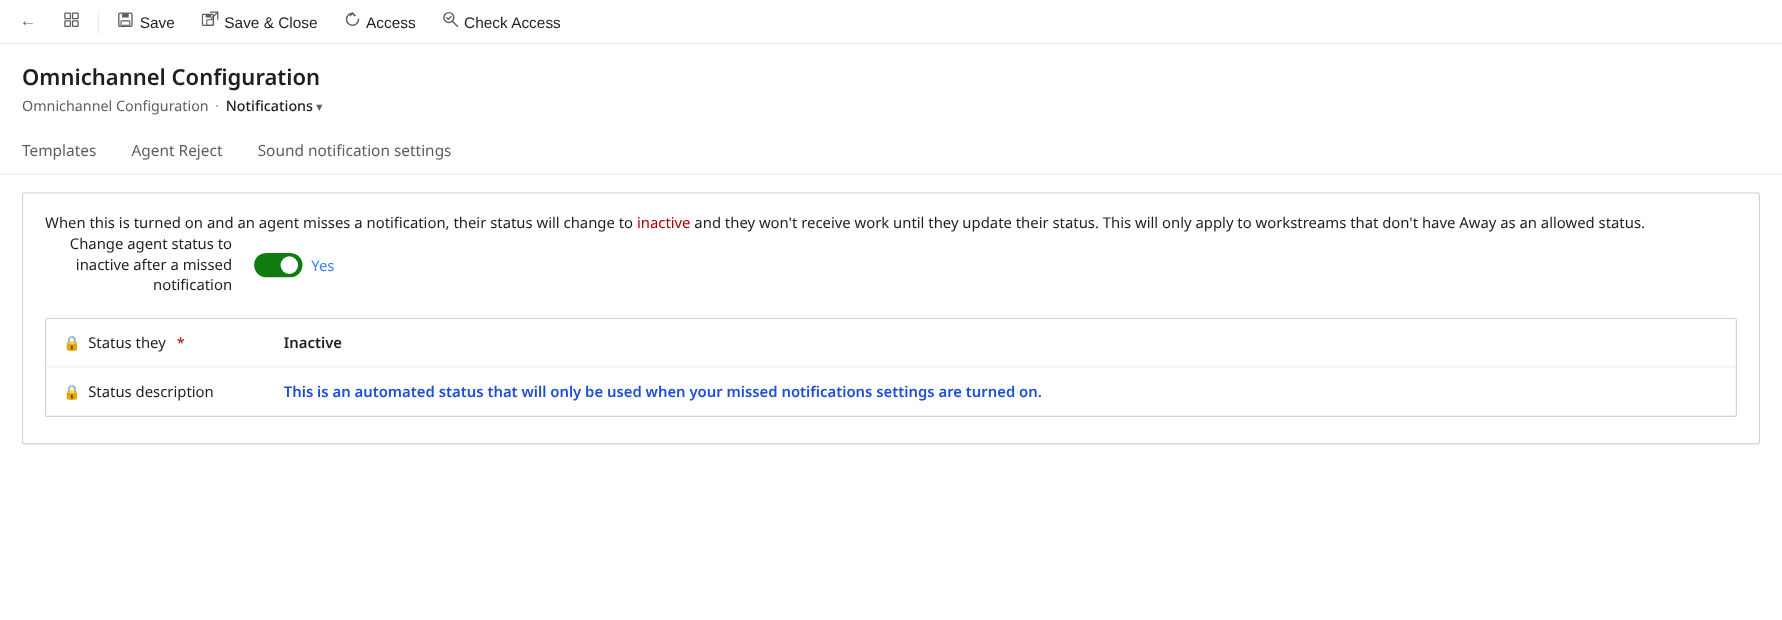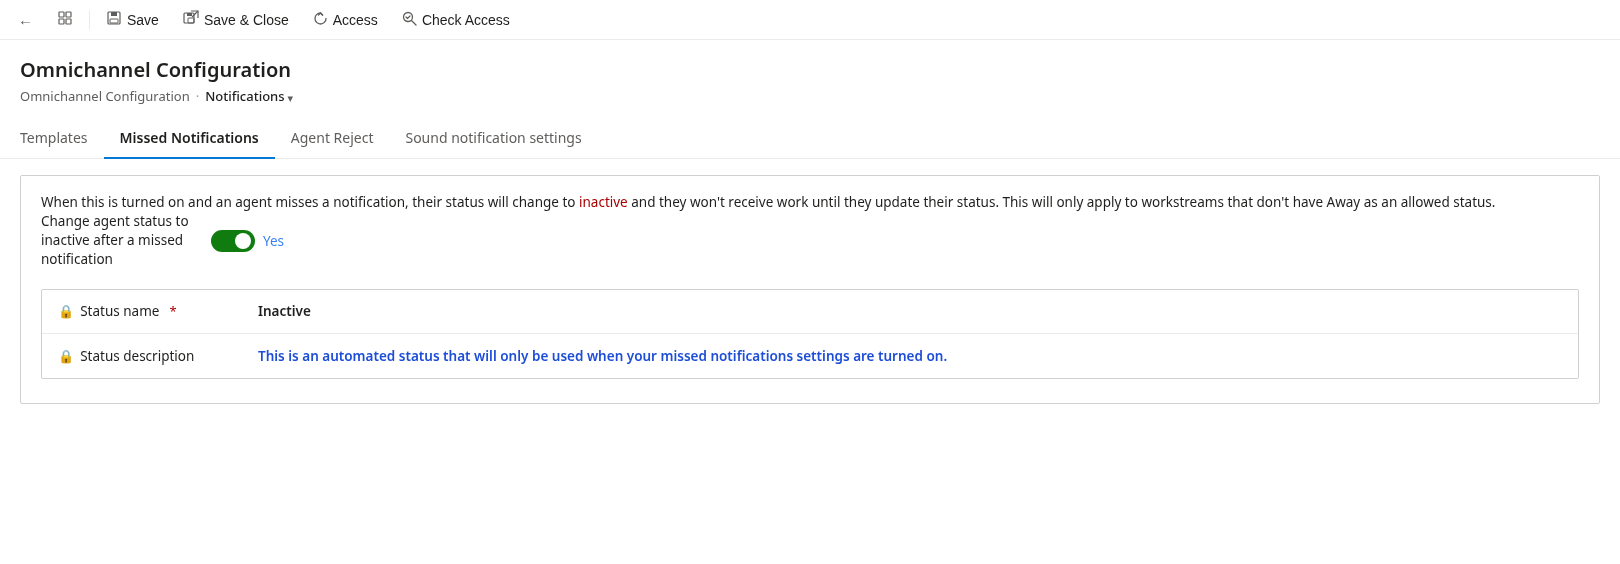--- a/index.html
+++ b/index.html
@@ -118,20 +118,22 @@
     }
     .info-text .inactive-text {
       color: #a80000;
       font-weight: 400;
     }
 
     
     .toggle-row {
       display: flex;
       align-items: center;
+      gap: 20px;
+      text-align: right;
     }
     .toggle-label {
       font-size: 13.5px;
       color: #201f1e;
       line-height: 1.4;
       max-width: 170px;
     }
     .toggle-container {
       display: flex;
       align-items: center;
@@ -277,21 +279,20 @@
     <span class="breadcrumb-sep">·</span>
     <span class="breadcrumb-current">
       <span>Notifications</span>
       <span class="chevron-down">▾</span>
     </span>
   </div>
 </div>
 
 <div class="tabs">
   <div class="tab">Templates</div>
-  <div class="tab active">Missed Notifications</div>
   <div class="tab">Agent Reject</div>
   <div class="tab">Sound notification settings</div>
 </div>
 
 <div class="content">
   <div class="info-box">
     <p class="info-text">
       <span>When this is turned on and an agent misses a notification, their status will change to </span><span class="inactive-text">inactive</span><span> and they won't receive work until they update their status. This will only apply to workstreams that don't have Away as an allowed status.</span>
     </p>
     <div class="toggle-row">
@@ -304,21 +305,21 @@
           </div>
         </label>
         <span class="toggle-yes">Yes</span>
       </div>
     </div>
 
     <div class="status-form">
       <div class="status-row">
         <div class="status-field-label">
           <span class="lock-icon">🔒</span>
-          <span>Status name</span>
+          <span>Status they</span>
           <span class="required-star">*</span>
         </div>
         <div class="status-field-value">Inactive</div>
       </div>
       <div class="status-row">
         <div class="status-field-label">
           <span class="lock-icon">🔒</span>
           <span>Status description</span>
         </div>
         <div class="status-field-desc">This is an automated status that will only be used when your missed notifications settings are turned on.</div>

